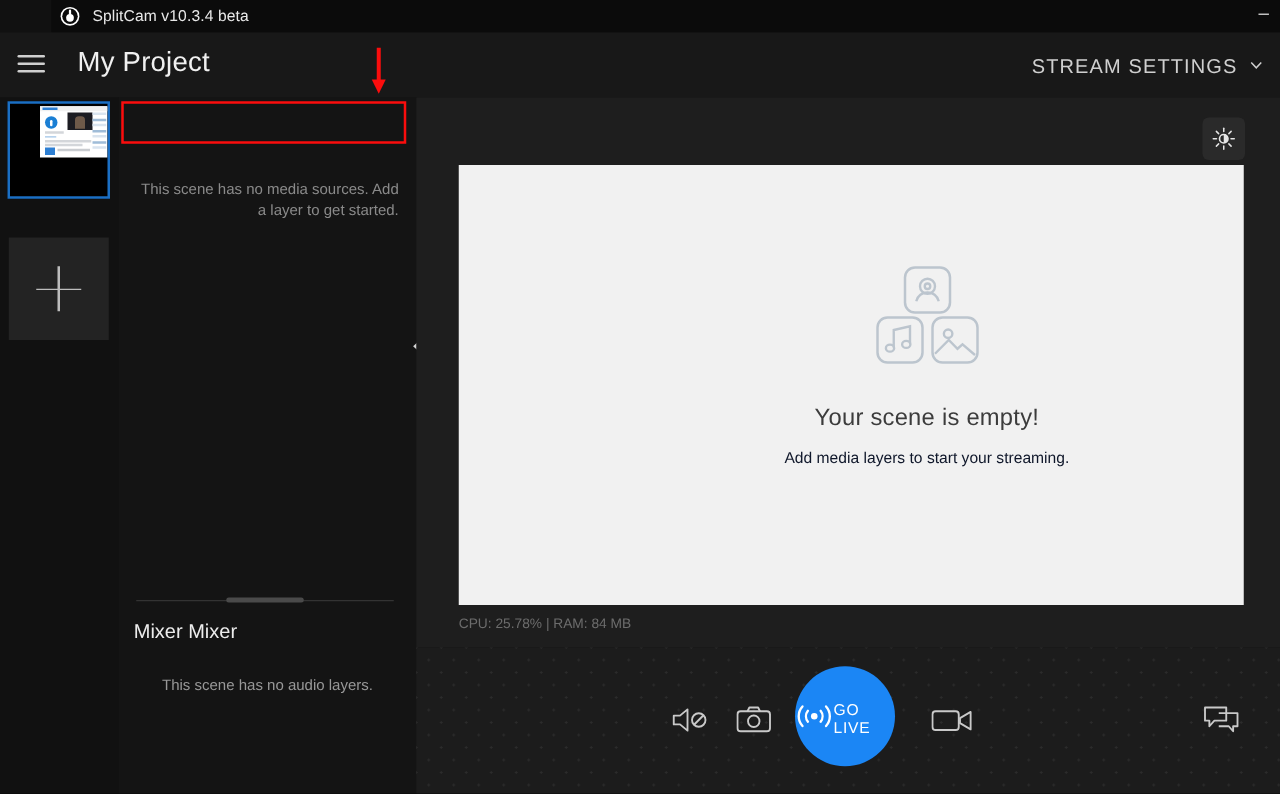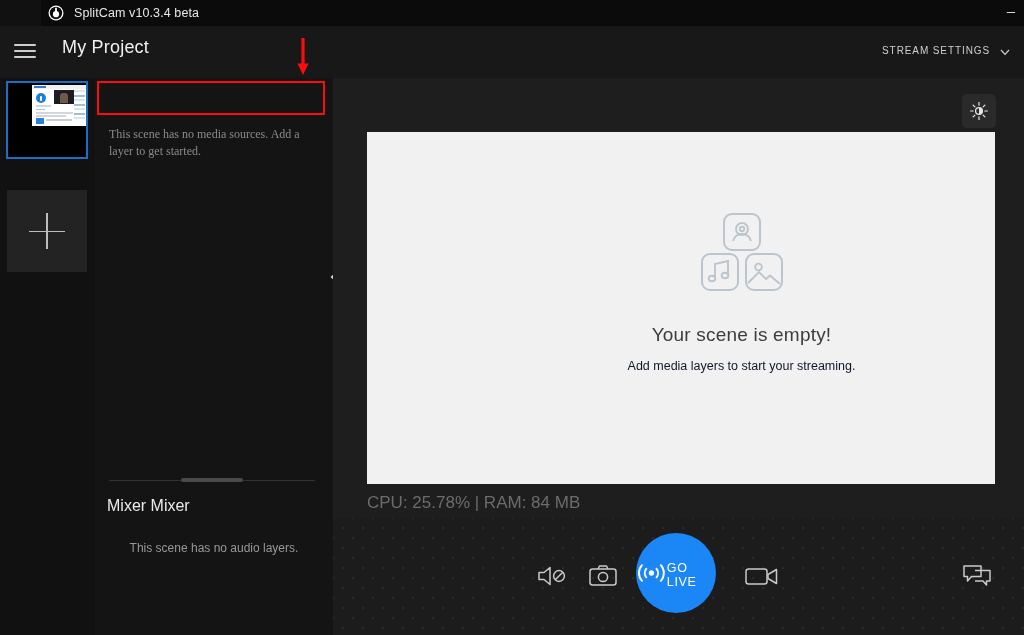--- a/index.html
+++ b/index.html
@@ -35,25 +35,25 @@
     position:absolute; left:0; top:26px; width:1024px; height:52px;
     background:#181818;
   }
   .hamburger {
     position:absolute; left:14px; top:14px; width:22px; height:22px;
     display:flex; flex-direction:column; justify-content:center; gap:4px;
   }
   .hamburger i { display:block; height:2px; background:#cfcfcf; border-radius:1px; }
   .project-title {
     position:absolute; left:62px; top:11px;
-    color:#f0f0f0; font-size:18px; font-weight:400; letter-spacing:0.2px;
+    color:#f0f0f0; font-size:22px; font-weight:400; letter-spacing:0.2px;
   }
   .stream-settings {
     position:absolute; right:34px; top:19px;
-    color:#cfcfcf; font-size:10px; letter-spacing:0.9px;
+    color:#cfcfcf; font-size:16px; letter-spacing:0.9px;
   }
   .stream-chevron {
     position:absolute; right:12px; top:19px; width:14px; height:14px;
   }
 
   
   .scene-rail {
     position:absolute; left:0; top:78px; width:95px; height:557px;
     background:#111111;
   }
@@ -108,22 +108,22 @@
   }
   .layers-title {
     position:absolute; left:8px; top:9px; color:#ececec; font-size:14.5px;
   }
   .layers-add {
     position:absolute; right:12px; top:8px; width:20px; height:20px;
   }
   .layers-add .h { position:absolute; left:0; top:9.2px; width:20px; height:1.6px; background:#2f7fdb; }
   .layers-add .v { position:absolute; left:9.2px; top:0; width:1.6px; height:20px; background:#2f7fdb; }
   .layers-empty {
-    position:absolute; left:14px; top:48px; width:210px; text-align:left;
-    color:#8a8a8a; font-size:12px; line-height:17px;font-family:Liberation Serif, serif;
+    position:absolute; left:14px; top:65px; width:210px; text-align:right;
+    color:#8a8a8a; font-size:12px; line-height:17px;
   }
   .panel-divider {
     position:absolute; left:14px; top:402px; width:206px; height:1px; background:#333;
   }
   .panel-grip {
     position:absolute; left:86px; top:399.5px; width:62px; height:4px;
     background:#4a4a4a; border-radius:2px;
   }
   .mixer-title {
     position:absolute; left:12px; top:419px; color:#ececec; font-size:16px;
@@ -150,21 +150,21 @@
   }
   .empty-icon { width:92px; height:86px; display:block; margin:0 auto 26px; }
   .empty-title { color:#3c3c3c; font-size:19px; letter-spacing:0.2px; }
   .empty-sub { margin-top:12px; color:#0f172a; font-size:12.5px; line-height:17px; }
   .brightness-btn {
     position:absolute; left:629px; top:16px; width:34px; height:34px;
     background:#2a2a2a; border-radius:5px;
     display:flex; align-items:center; justify-content:center;
   }
   .cpu-text {
-    position:absolute; left:34px; top:415px; color:#6c6c6c; font-size:17px;
+    position:absolute; left:34px; top:415px; color:#6c6c6c; font-size:11px;
   }
 
   
   .bottombar {
     position:absolute; left:333px; top:518px; width:691px; height:117px;
     background:#1c1c1c;
     background-image:
       radial-gradient(circle, #2b2b2b 0.9px, transparent 1px),
       radial-gradient(circle, #2b2b2b 0.9px, transparent 1px);
     background-size:20px 20px, 20px 20px;

